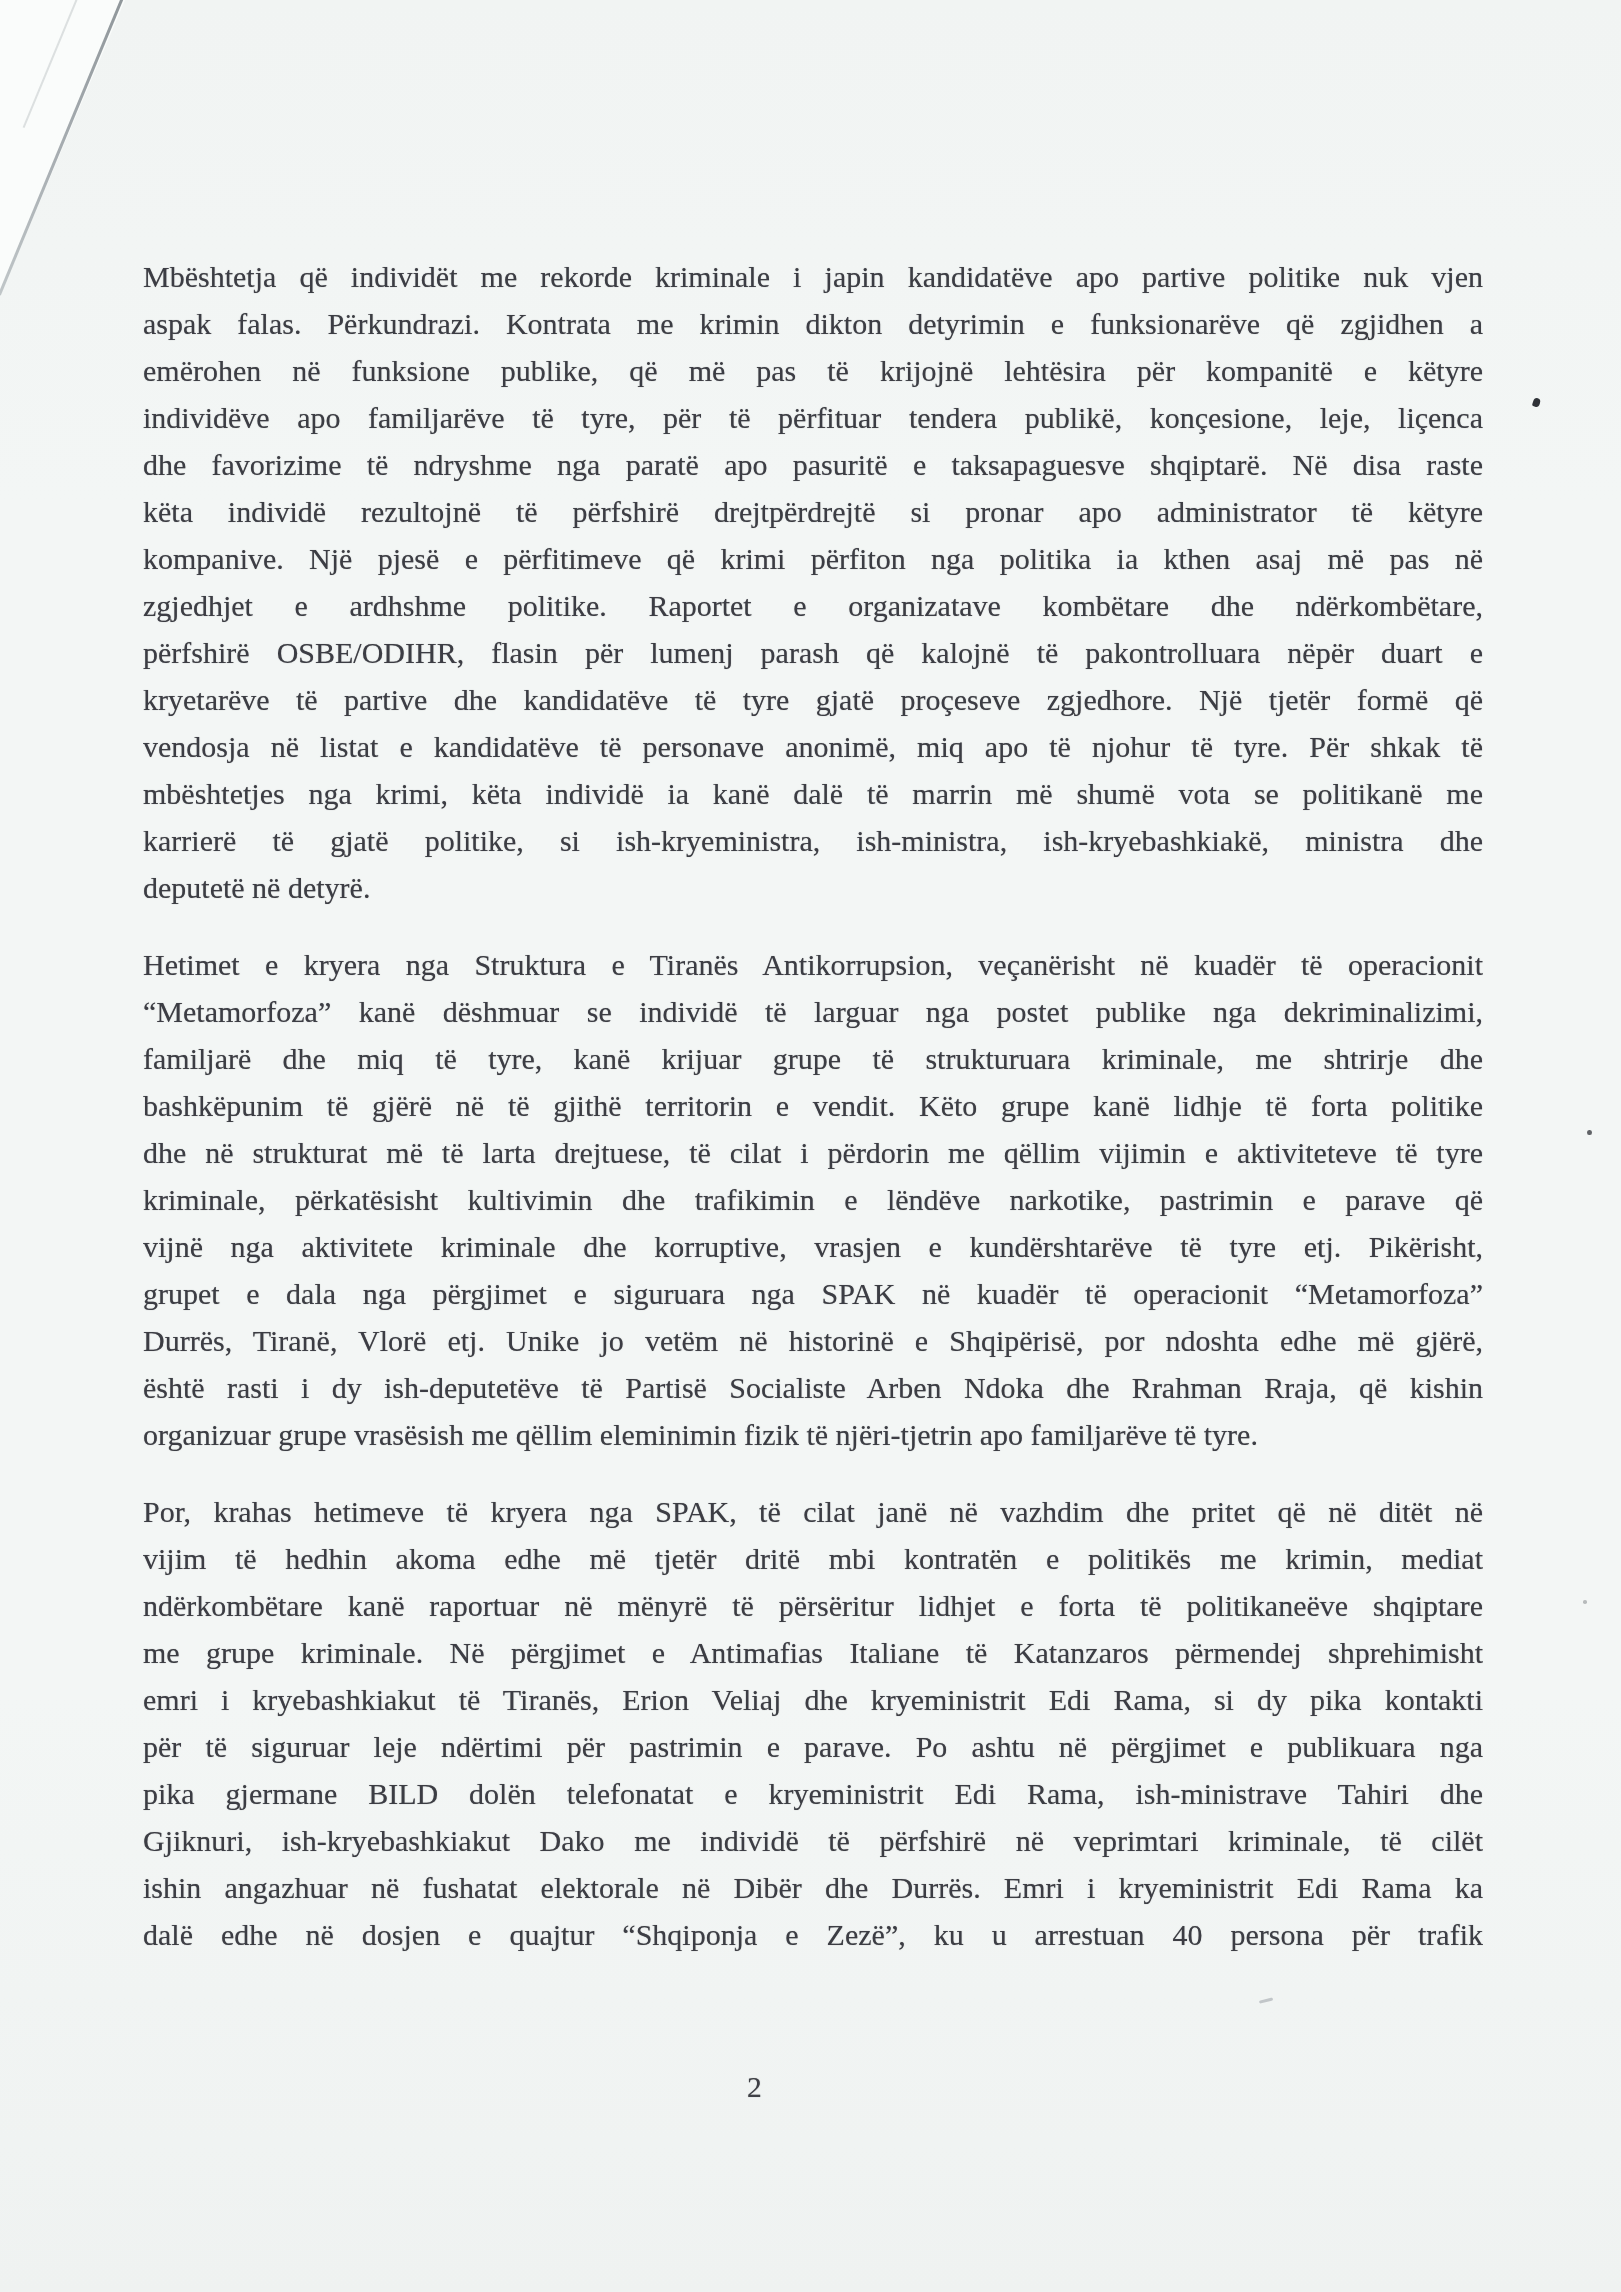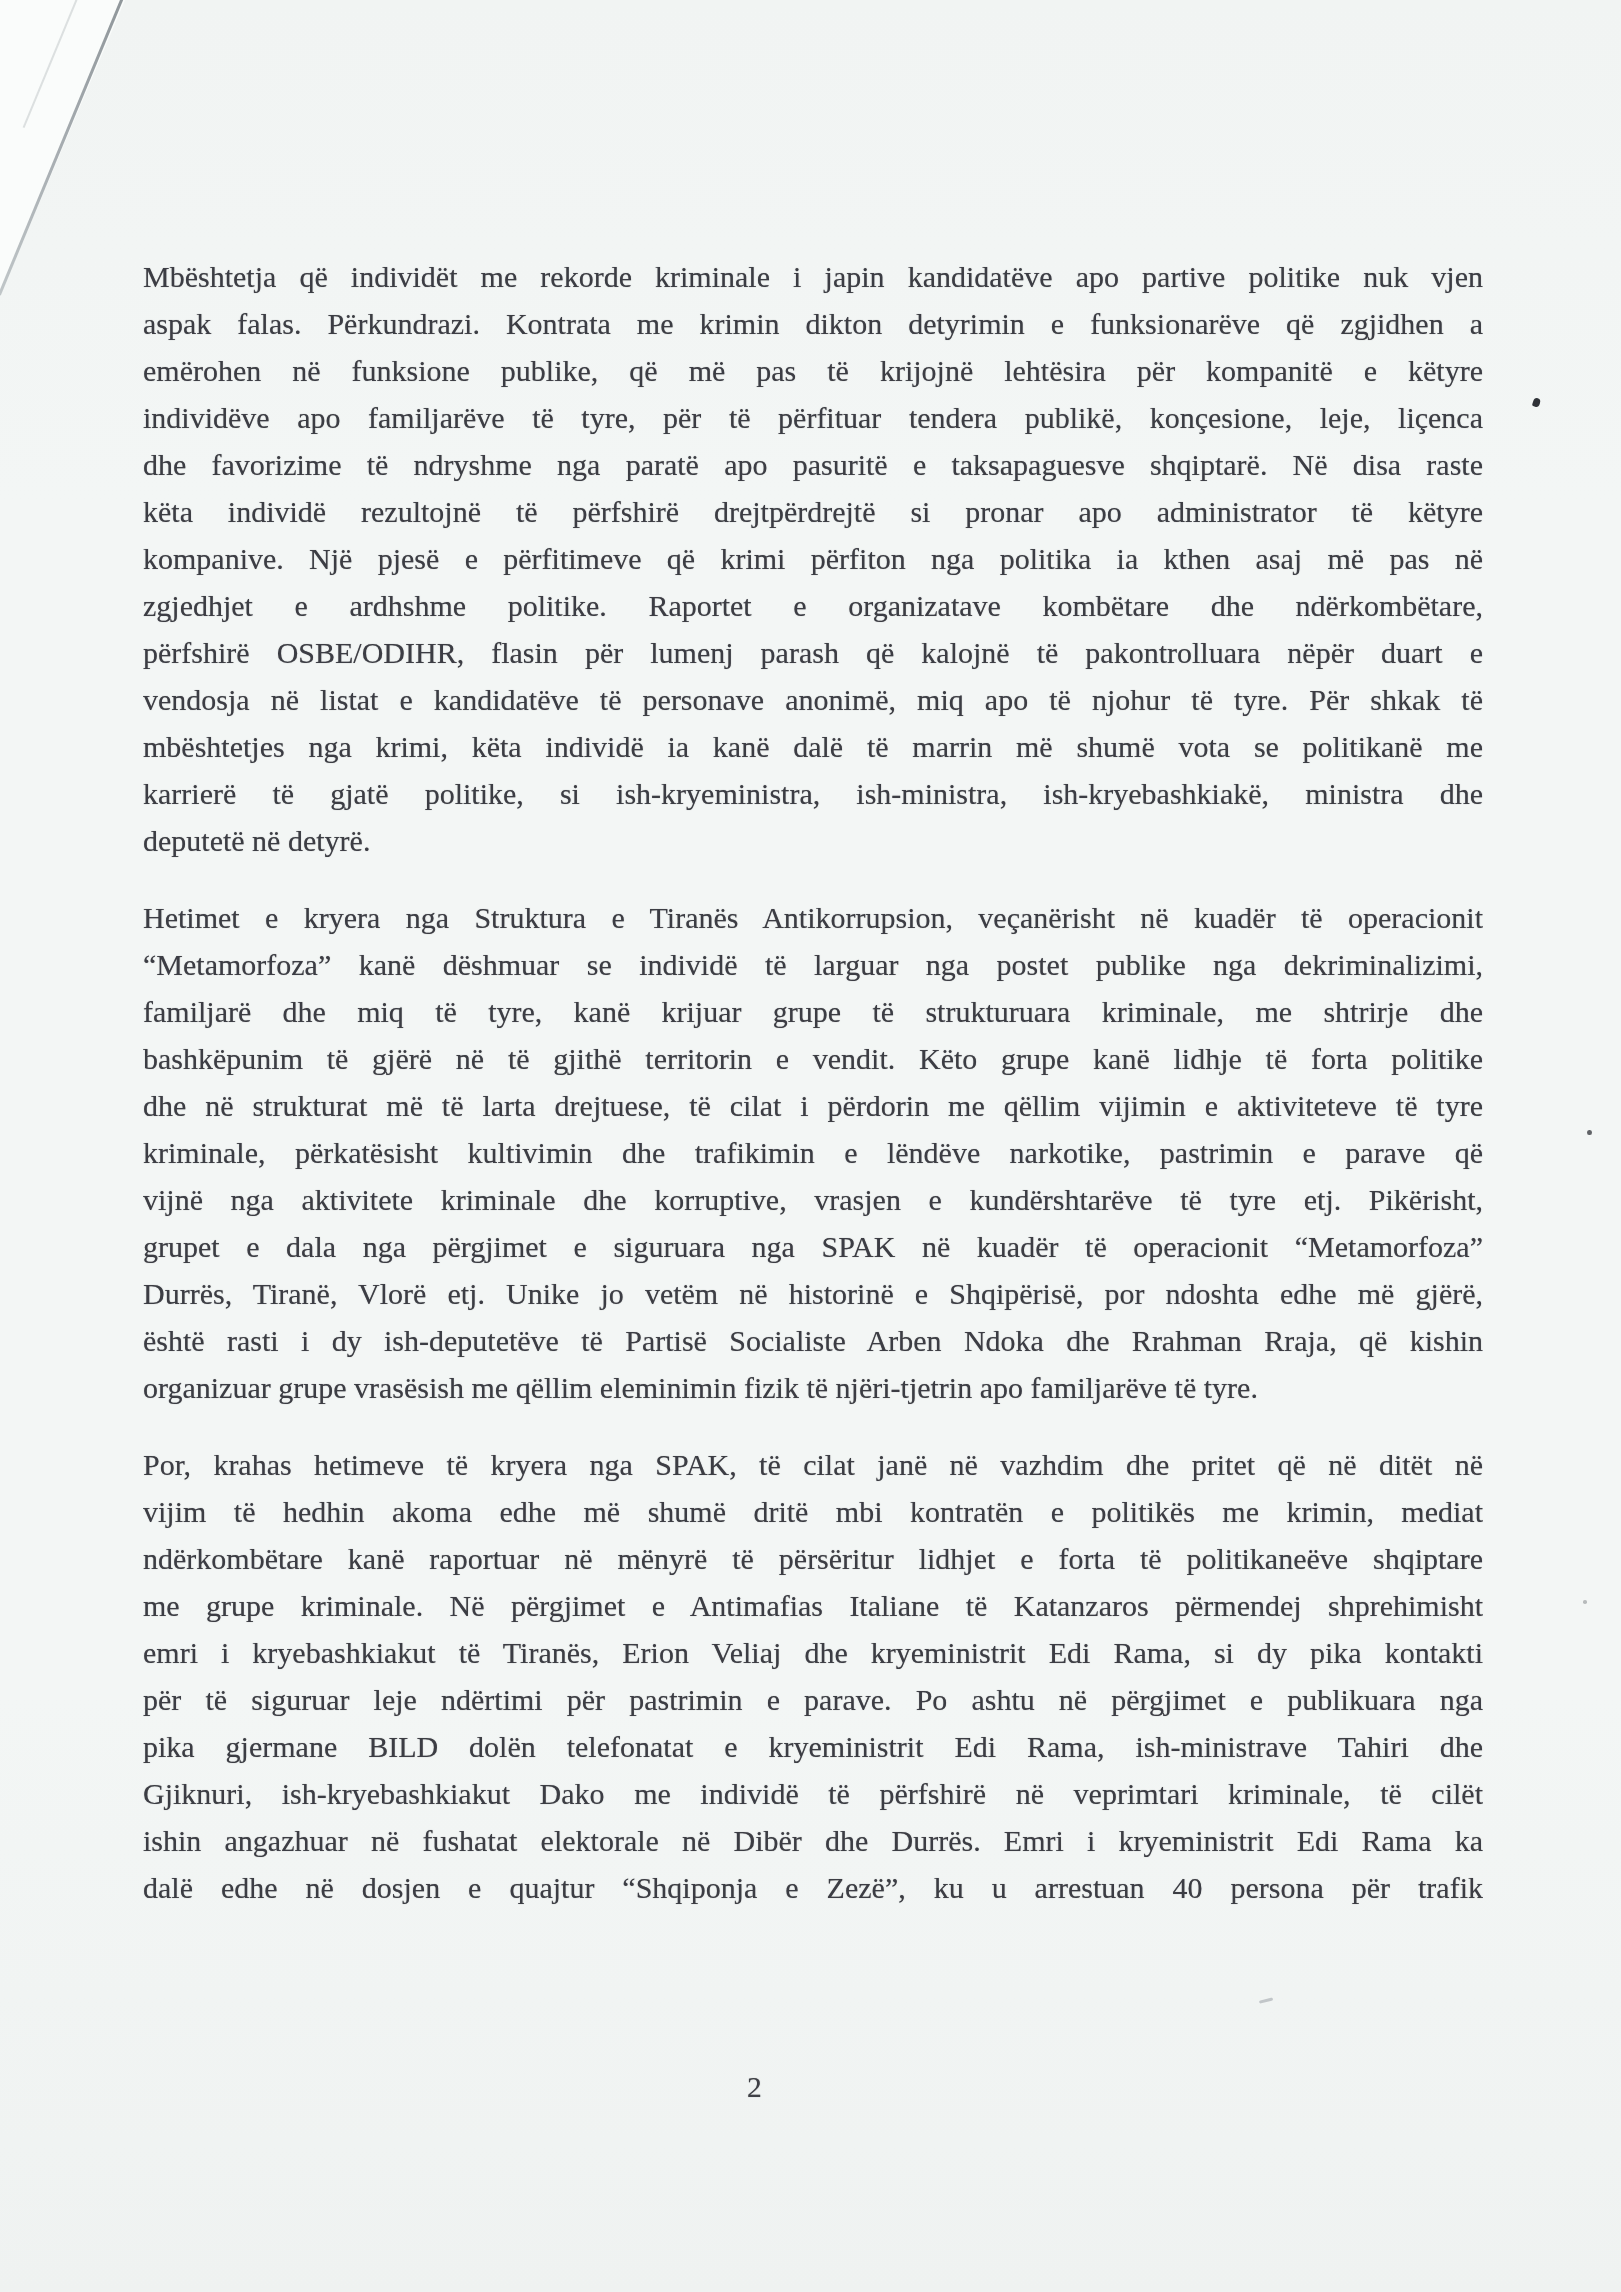--- a/index.html
+++ b/index.html
@@ -79,20 +79,21 @@
     <div class="paragraph">
       <div class="line">Mbështetja që individët me rekorde kriminale i japin kandidatëve apo partive politike nuk vjen</div>
       <div class="line">aspak falas. Përkundrazi. Kontrata me krimin dikton detyrimin e funksionarëve që zgjidhen a</div>
       <div class="line">emërohen në funksione publike, që më pas të krijojnë lehtësira për kompanitë e këtyre</div>
       <div class="line">individëve apo familjarëve të tyre, për të përfituar tendera publikë, konçesione, leje, liçenca</div>
       <div class="line">dhe favorizime të ndryshme nga paratë apo pasuritë e taksapaguesve shqiptarë. Në disa raste</div>
       <div class="line">këta individë rezultojnë të përfshirë drejtpërdrejtë si pronar apo administrator të këtyre</div>
       <div class="line">kompanive. Një pjesë e përfitimeve që krimi përfiton nga politika ia kthen asaj më pas në</div>
       <div class="line">zgjedhjet e ardhshme politike. Raportet e organizatave kombëtare dhe ndërkombëtare,</div>
       <div class="line">përfshirë OSBE/ODIHR, flasin për lumenj parash që kalojnë të pakontrolluara nëpër duart e</div>
+      <div class="line">kryetarëve të partive dhe kandidatëve të tyre gjatë proçeseve zgjedhore. Një tjetër formë që</div>
       <div class="line">vendosja në listat e kandidatëve të personave anonimë, miq apo të njohur të tyre. Për shkak të</div>
       <div class="line">mbështetjes nga krimi, këta individë ia kanë dalë të marrin më shumë vota se politikanë me</div>
       <div class="line">karrierë të gjatë politike, si ish-kryeministra, ish-ministra, ish-kryebashkiakë, ministra dhe</div>
       <div class="line para-end">deputetë në detyrë.</div>
     </div>
 
     <div class="paragraph">
       <div class="line">Hetimet e kryera nga Struktura e Tiranës Antikorrupsion, veçanërisht në kuadër të operacionit</div>
       <div class="line">“Metamorfoza” kanë dëshmuar se individë të larguar nga postet publike nga dekriminalizimi,</div>
       <div class="line">familjarë dhe miq të tyre, kanë krijuar grupe të strukturuara kriminale, me shtrirje dhe</div>
@@ -101,21 +102,21 @@
       <div class="line">kriminale, përkatësisht kultivimin dhe trafikimin e lëndëve narkotike, pastrimin e parave që</div>
       <div class="line">vijnë nga aktivitete kriminale dhe korruptive, vrasjen e kundërshtarëve të tyre etj. Pikërisht,</div>
       <div class="line">grupet e dala nga përgjimet e siguruara nga SPAK në kuadër të operacionit “Metamorfoza”</div>
       <div class="line">Durrës, Tiranë, Vlorë etj. Unike jo vetëm në historinë e Shqipërisë, por ndoshta edhe më gjërë,</div>
       <div class="line">është rasti i dy ish-deputetëve të Partisë Socialiste Arben Ndoka dhe Rrahman Rraja, që kishin</div>
       <div class="line para-end">organizuar grupe vrasësish me qëllim eleminimin fizik të njëri-tjetrin apo familjarëve të tyre.</div>
     </div>
 
     <div class="paragraph">
       <div class="line">Por, krahas hetimeve të kryera nga SPAK, të cilat janë në vazhdim dhe pritet që në ditët në</div>
-      <div class="line">vijim të hedhin akoma edhe më shumë dritë mbi kontratën e politikës me krimin, mediat</div>
+      <div class="line">vijim të hedhin akoma edhe më tjetër dritë mbi kontratën e politikës me krimin, mediat</div>
       <div class="line">ndërkombëtare kanë raportuar në mënyrë të përsëritur lidhjet e forta të politikaneëve shqiptare</div>
       <div class="line">me grupe kriminale. Në përgjimet e Antimafias Italiane të Katanzaros përmendej shprehimisht</div>
       <div class="line">emri i kryebashkiakut të Tiranës, Erion Veliaj dhe kryeministrit Edi Rama, si dy pika kontakti</div>
       <div class="line">për të siguruar leje ndërtimi për pastrimin e parave. Po ashtu në përgjimet e publikuara nga</div>
       <div class="line">pika gjermane BILD dolën telefonatat e kryeministrit Edi Rama, ish-ministrave Tahiri dhe</div>
       <div class="line">Gjiknuri, ish-kryebashkiakut Dako me individë të përfshirë në veprimtari kriminale, të cilët</div>
       <div class="line">ishin angazhuar në fushatat elektorale në Dibër dhe Durrës. Emri i kryeministrit Edi Rama ka</div>
       <div class="line">dalë edhe në dosjen e quajtur “Shqiponja e Zezë”, ku u arrestuan 40 persona për trafik</div>
     </div>
 

